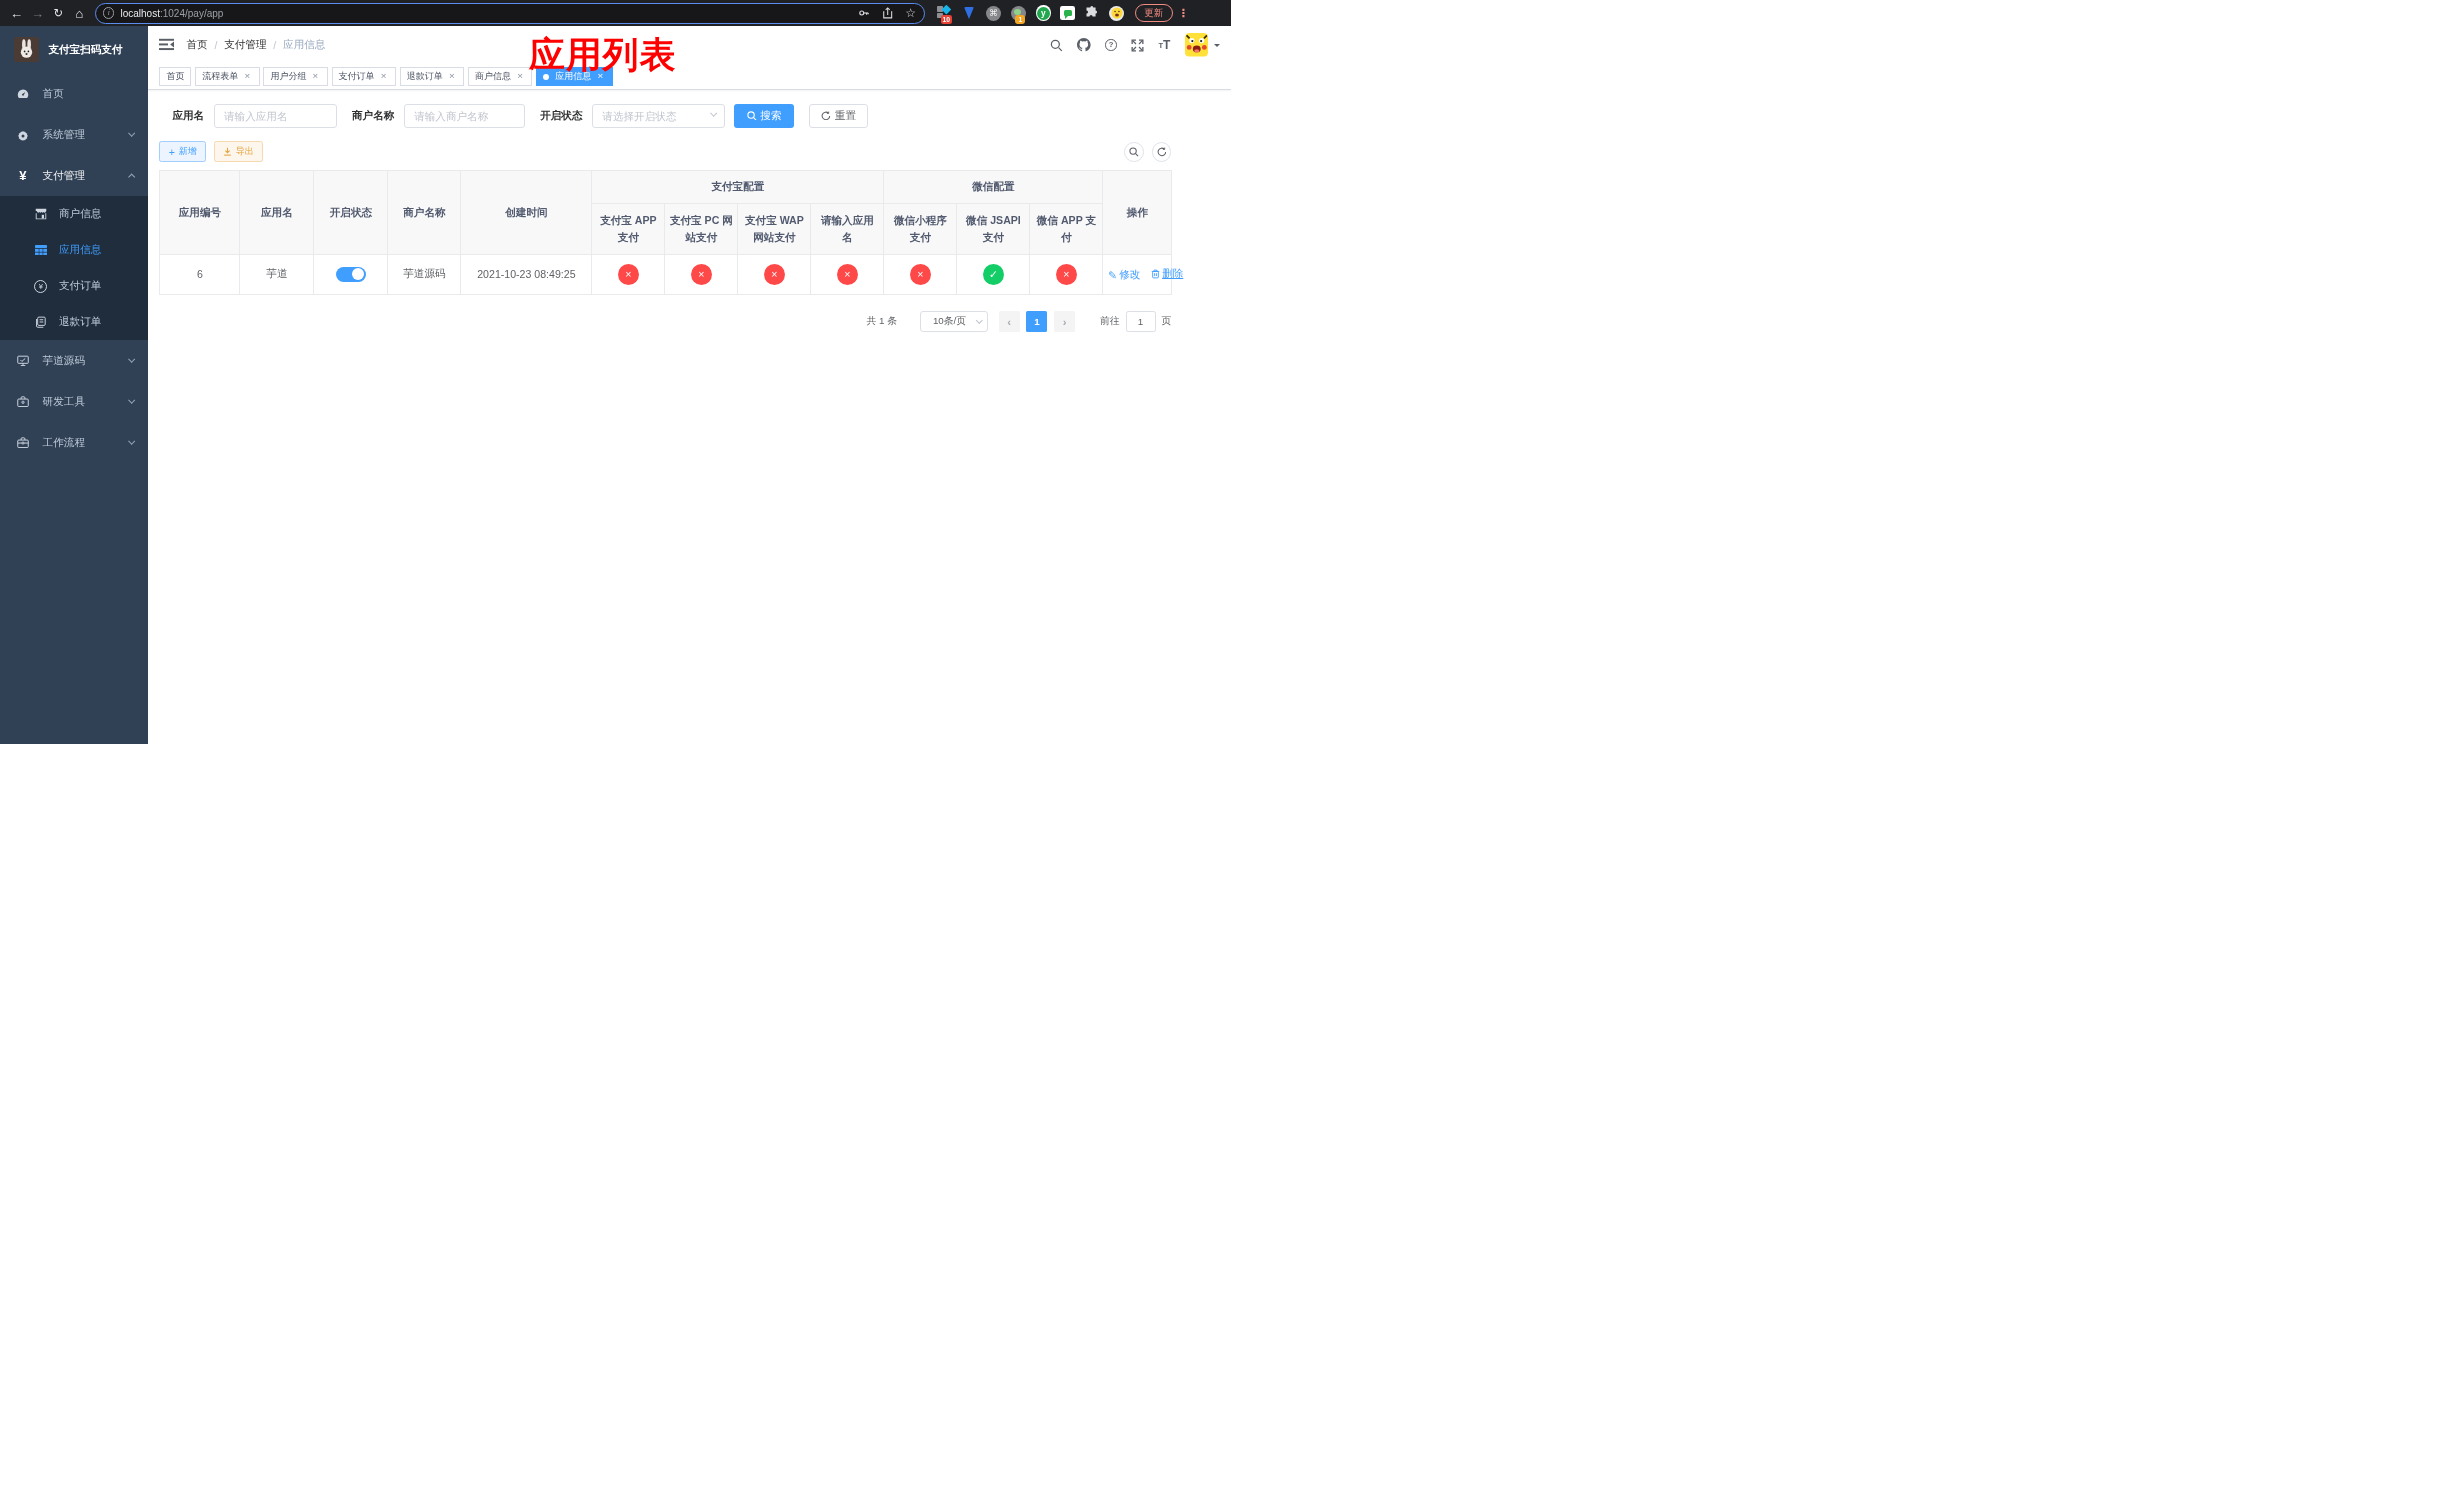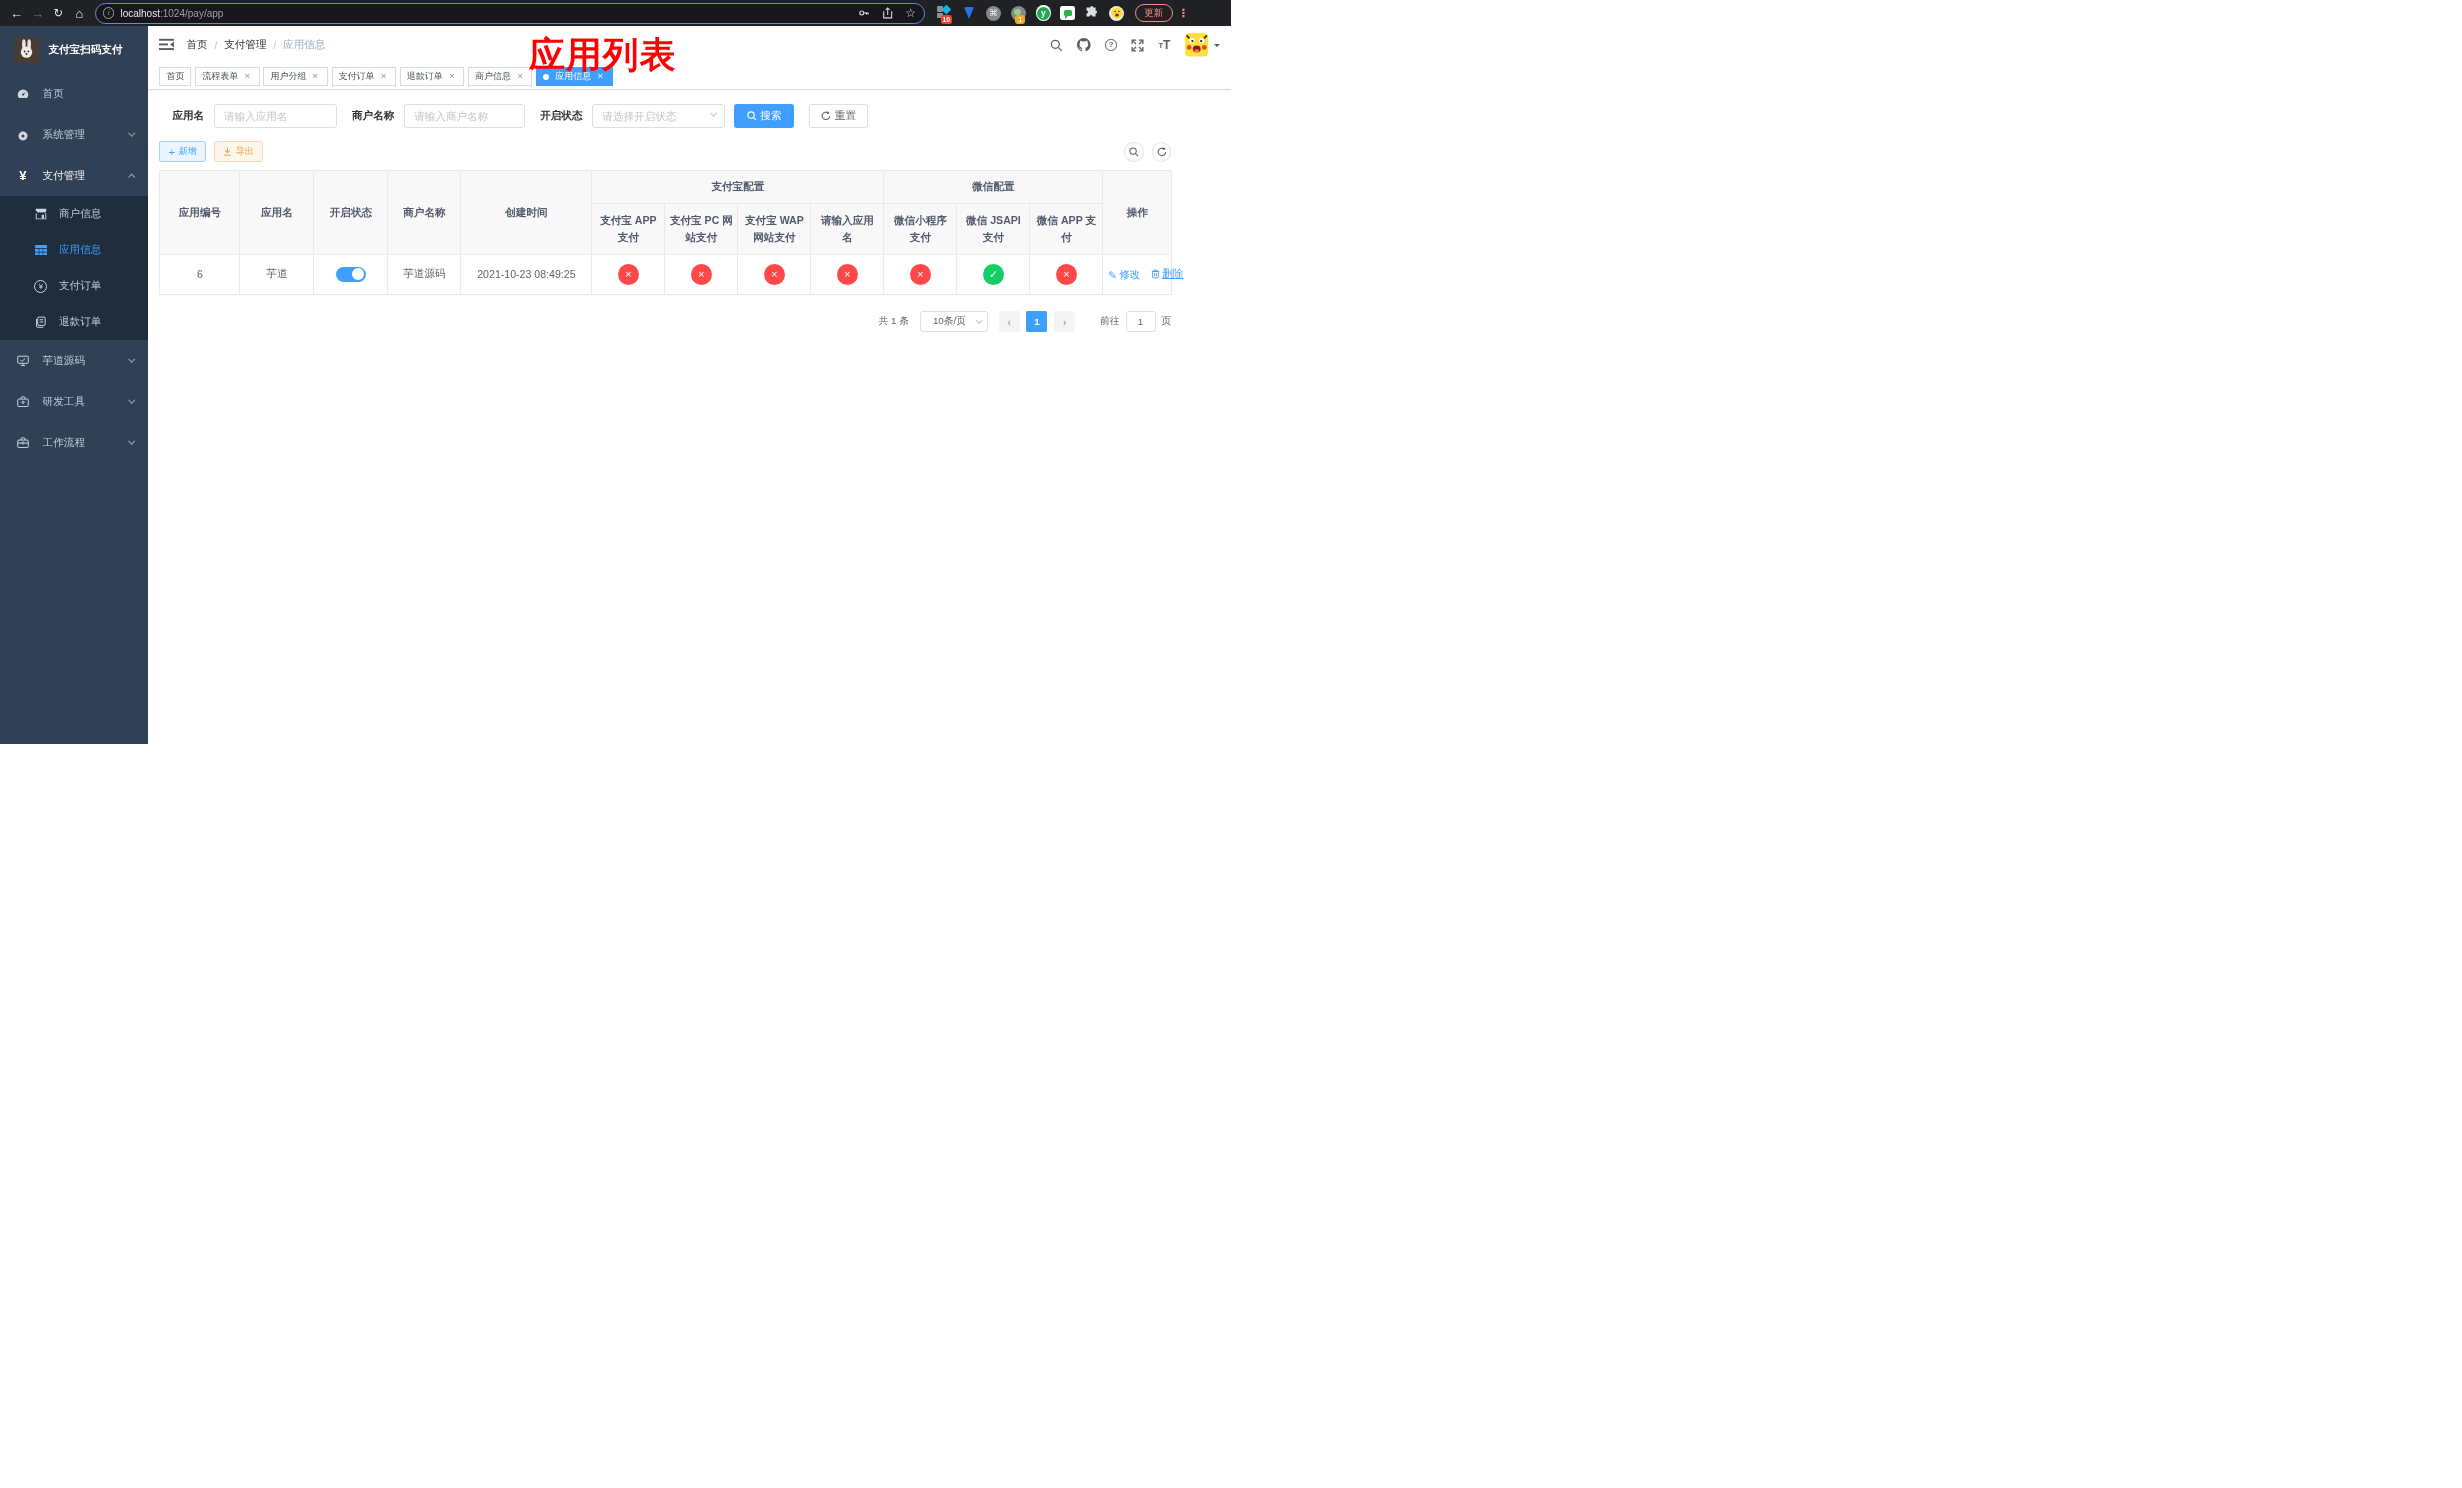--- a/index.html
+++ b/index.html
@@ -164,21 +164,21 @@
   .toggle::after { content:""; position:absolute; top:1.5px; right:1.5px; width:12px; height:12px;
     border-radius:50%; background:#fff; }
   .ops { white-space:nowrap; }
   .op-link { color:#409eff; cursor:pointer; display:inline-flex; align-items:center; gap:2.3px;
     font-size:10.6px; }
   .op-link + .op-link { margin-left:7.6px;text-decoration:underline; }
 
   
   .pagination { width:1012px; display:flex; align-items:center; justify-content:flex-end;
     margin-top:16.7px; font-size:9.8px; color:#606266; }
-  .pg-total { margin-right:11px; }
+  .pg-total { margin-right:23px; }
   .pg-size { position:relative; width:68px; height:21px; margin-right:10.6px; }
   .pg-size .f-input { width:100%; height:21px; font-size:9.8px; text-align:center; padding:0 15px 0 6px; }
   .pg-size .chv { position:absolute; right:6.8px; top:7.6px; color:#c0c4cc; width:4.5px; height:4.5px; }
   .pg-btn { width:21px; height:21px; background:#f4f4f5; border-radius:1.5px; color:#a8abb2;
     display:flex; align-items:center; justify-content:center; font-size:11.4px; cursor:pointer;
     margin-right:6.8px; font-weight:700; }
   .pg-page { width:21px; height:21px; background:#409eff; color:#fff; border-radius:1.5px;
     display:flex; align-items:center; justify-content:center; font-size:9.8px; font-weight:700;
     cursor:pointer; margin-right:6.8px; }
   .pg-goto { display:flex; align-items:center; gap:6px; margin-left:18px; }

